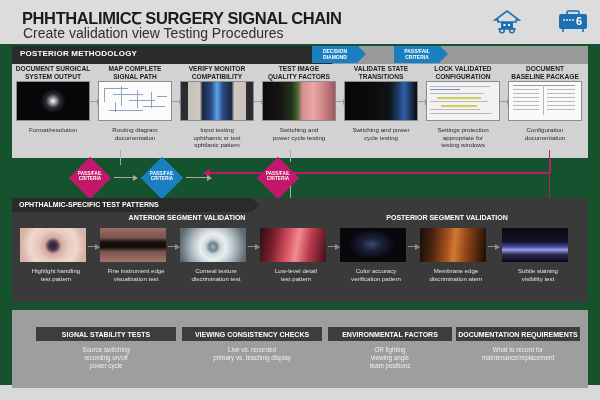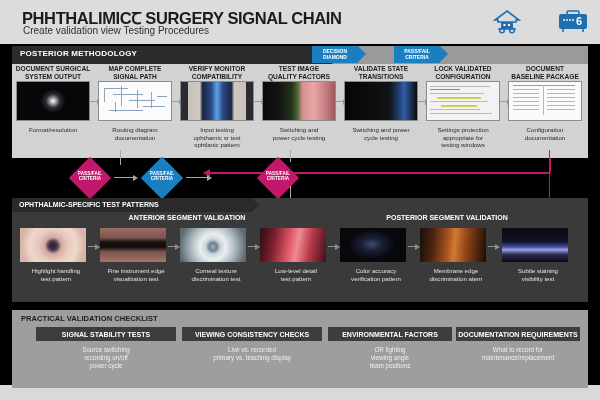--- a/index.html
+++ b/index.html
@@ -2,27 +2,27 @@
 <html><head>
 <meta charset="utf-8">
 <style>
   html,body{margin:0;padding:0;}
   body{
     width:600px;height:400px;overflow:hidden;
     background:#d9d9d9;
     font-family:"Liberation Sans",sans-serif;
     -webkit-font-smoothing:antialiased;
   }
-  .page{position:relative;width:600px;height:385px;background:#000000;}
+  .page{position:relative;width:600px;height:385px;background:#14532d;}
 
   
   .header{position:absolute;left:0;top:0;width:600px;height:44px;background:#dcdcdc;}
   .title{position:absolute;left:22px;top:6px;font-size:16.5px;font-weight:bold;
     letter-spacing:-0.4px;color:#1b1b1b;white-space:nowrap;}
-  .subtitle{position:absolute;left:23px;top:25px;font-size:10px;color:#2e2e2e;white-space:nowrap;}
+  .subtitle{position:absolute;left:23px;top:25px;font-size:14px;color:#2e2e2e;white-space:nowrap;}
   .hdr-icons{position:absolute;right:14px;top:8px;display:flex;align-items:center;gap:34px;}
   .ic{width:30px;height:28px;position:relative;}
 
   
   .band1{position:absolute;left:12px;top:46px;width:576px;height:18px;
     background:linear-gradient(90deg,#9a9a9a 0%,#9a9a9a 100%);}
   .band1 .dark{position:absolute;left:0;top:0;width:320px;height:18px;background:#2b2b2b;}
   .band1 .dark:after{content:"";position:absolute;right:-9px;top:0;border-top:9px solid transparent;
     border-bottom:9px solid transparent;border-left:9px solid #2b2b2b;}
   .band1 .lbl{position:absolute;left:8px;top:3px;font-size:8px;font-weight:bold;color:#fff;letter-spacing:.2px;}
@@ -364,21 +364,20 @@
     <div class="arr2" style="left:476px;"></div>
 
     <div class="col2" style="left:490px;">
       <div class="t2 e7"></div>
       <div class="cap2" style="white-space:pre-line">Subtle staining
 visibility test</div>
     </div>
   </div>
 
   <div class="row3">
-    <div class="r3title">PRACTICAL VALIDATION CHECKLIST</div>
 
     <div class="chip" style="left:24px;width:140px;">SIGNAL STABILITY TESTS</div>
     <div class="c3cap" style="left: 24px; width: 140px; white-space: pre-line;" style2="">Source switching
 recording on/off
 power cycle</div>
 
     <div class="chip" style="left:170px;width:140px;">VIEWING CONSISTENCY CHECKS</div>
     <div class="c3cap" style="left: 170px; width: 140px; white-space: pre-line;">Live vs. recorded
 primary vs. teaching display</div>
 

